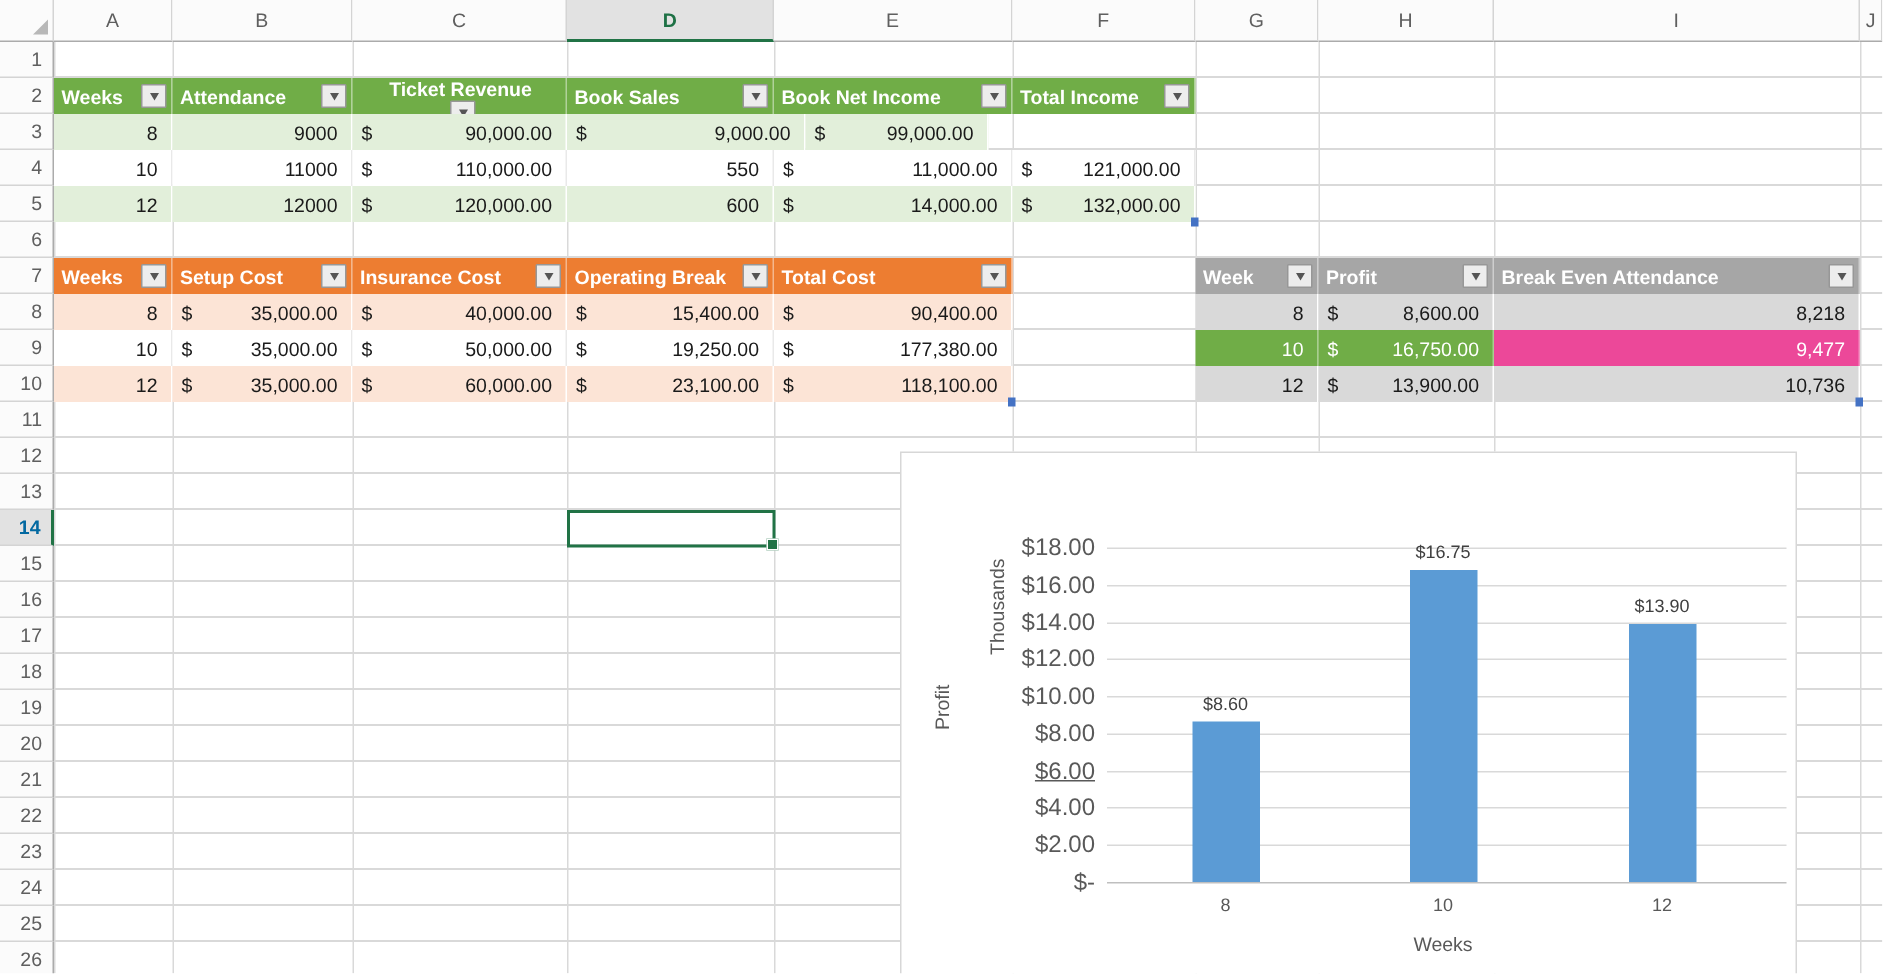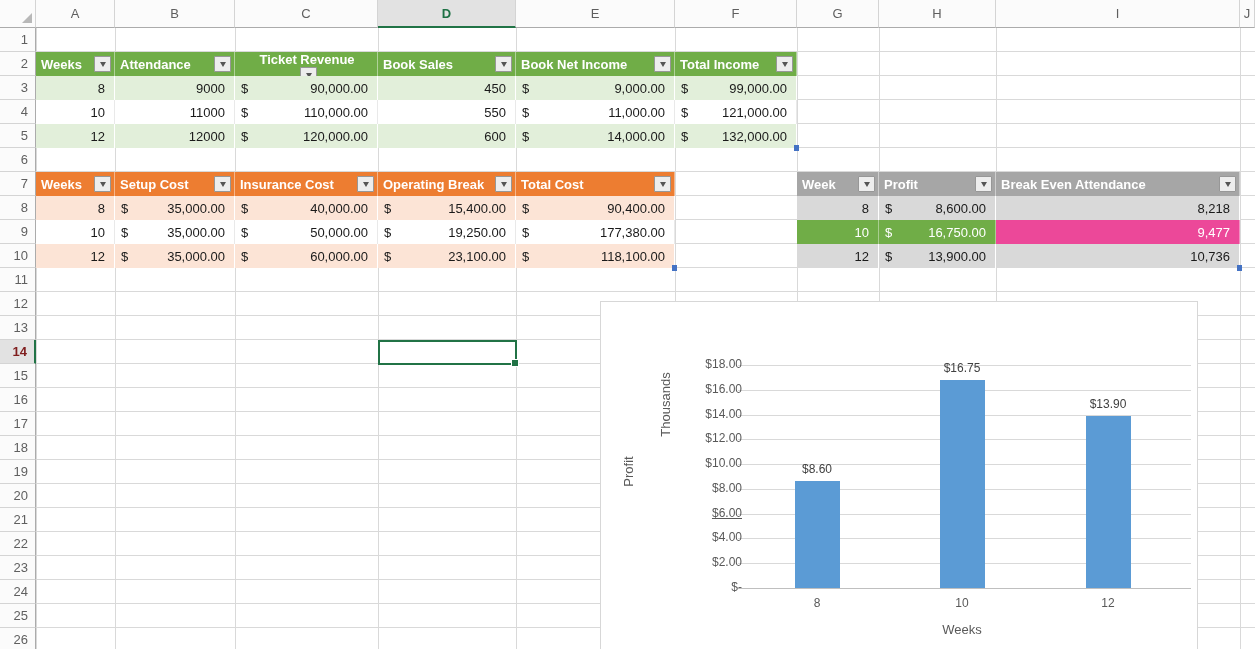--- a/index.html
+++ b/index.html
@@ -16,21 +16,21 @@
       align-items:center;justify-content:center;overflow:hidden;}
   .ch.sel{background:#E2E2E2;color:#1E7145;font-weight:bold;border-bottom:2px solid #217346;}
   .corner{position:relative;background:#FBFBFB;}
   .corner-tri{position:absolute;right:3px;bottom:4px;width:0;height:0;
               border-bottom:10px solid #B8B8B8;border-left:10px solid transparent;}
   
   .rowhdr{position:absolute;top:28px;left:0;width:36px;z-index:5;}
   .rh{box-sizing:border-box;width:36px;height:24px;background:#FBFBFB;border-right:1px solid #ABABAB;
       border-bottom:1px solid #D4D4D4;color:#5F5F5F;font-size:13px;display:flex;align-items:center;
       justify-content:flex-end;padding-right:7px;}
-  .rh.sel{background:#E2E2E2;color:#7f1d1d;font-weight:bold;border-right:2px solid #217346;}
+  .rh.sel{background:#E2E2E2;color:#0369a1;font-weight:bold;border-right:2px solid #217346;}
   
   .xtable{position:absolute;z-index:3;}
   .trow{display:flex;height:24px;}
   .tc{box-sizing:border-box;height:24px;font-size:13px;display:flex;align-items:center;
       overflow:hidden;white-space:nowrap;}
   .tc.th{font-weight:bold;color:#FFFFFF;justify-content:space-between;padding:0 3px 0 5px;
          border-right:1px solid rgba(255,255,255,0.45);}
   .tc.num{justify-content:flex-end;padding-right:9px;color:#1a1a1a;}
   .tc.acct{justify-content:space-between;padding:0 9px 0 6px;color:#1a1a1a;}
   .tc.band{border-right:1px solid #FFFFFF;}
@@ -47,21 +47,21 @@
            border:2px solid #217346;z-index:4;background:transparent;}
   .selhandle{position:absolute;right:-4px;bottom:-4px;width:6px;height:6px;background:#217346;
              border:1px solid #FFFFFF;}
   
   .chart{position:absolute;left:600px;top:301px;width:598px;height:365px;background:#FFFFFF;
          border:1px solid #D7D7D7;box-sizing:border-box;z-index:6;}
   .ctitle{position:absolute;left:70px;width:528px;top:19px;text-align:center;font-size:19px;
           color:#595959;}
   .cgrid{position:absolute;left:137px;width:453px;height:1px;background:#D9D9D9;}
   .caxis{position:absolute;left:137px;width:453px;height:1px;background:#BFBFBF;top:286px;}
-  .ctick{position:absolute;left:16px;width:125px;text-align:right;font-size:12px;color:#595959;}
+  .ctick{position:absolute;left:4px;width:125px;text-align:right;font-size:16px;color:#595959;}
   .cbar{position:absolute;width:45px;background:#5B9BD5;}
   .cdlab{position:absolute;width:90px;text-align:center;font-size:12px;color:#404040;}
   .cclab{position:absolute;width:60px;text-align:center;font-size:12px;color:#595959;top:294px;}
   .cxlab{position:absolute;left:331px;width:60px;top:320px;text-align:center;font-size:13px;color:#595959;}
   .cylab{position:absolute;font-size:13px;color:#595959;width:110px;text-align:center;
          transform:rotate(-90deg);}
   .cylab.units{left:9px;top:95px;}
   .cylab.profit{left:-28px;top:162px;}
 </style>
 </head>
@@ -140,21 +140,20 @@
           <span class="fbtn"></span>
         </div>
       </div>
       <div class="trow">
         <div class="tc num band" style="width: 79px; background: rgb(226, 239, 218);">8</div>
         <div class="tc num band" style="width: 120px; background: rgb(226, 239, 218);">9000</div>
         <div class="tc acct band" style="width: 143px; background: rgb(226, 239, 218);">
           <span>$</span>
           <span>90,000.00</span>
         </div>
-        <div class="tc num band" style="width: 138px; background: rgb(226, 239, 218);">450</div>
         <div class="tc acct band" style="width: 159px; background: rgb(226, 239, 218);">
           <span>$</span>
           <span>9,000.00</span>
         </div>
         <div class="tc acct band" style="width: 122px; background: rgb(226, 239, 218);">
           <span>$</span>
           <span>99,000.00</span>
         </div>
       </div>
       <div class="trow">

